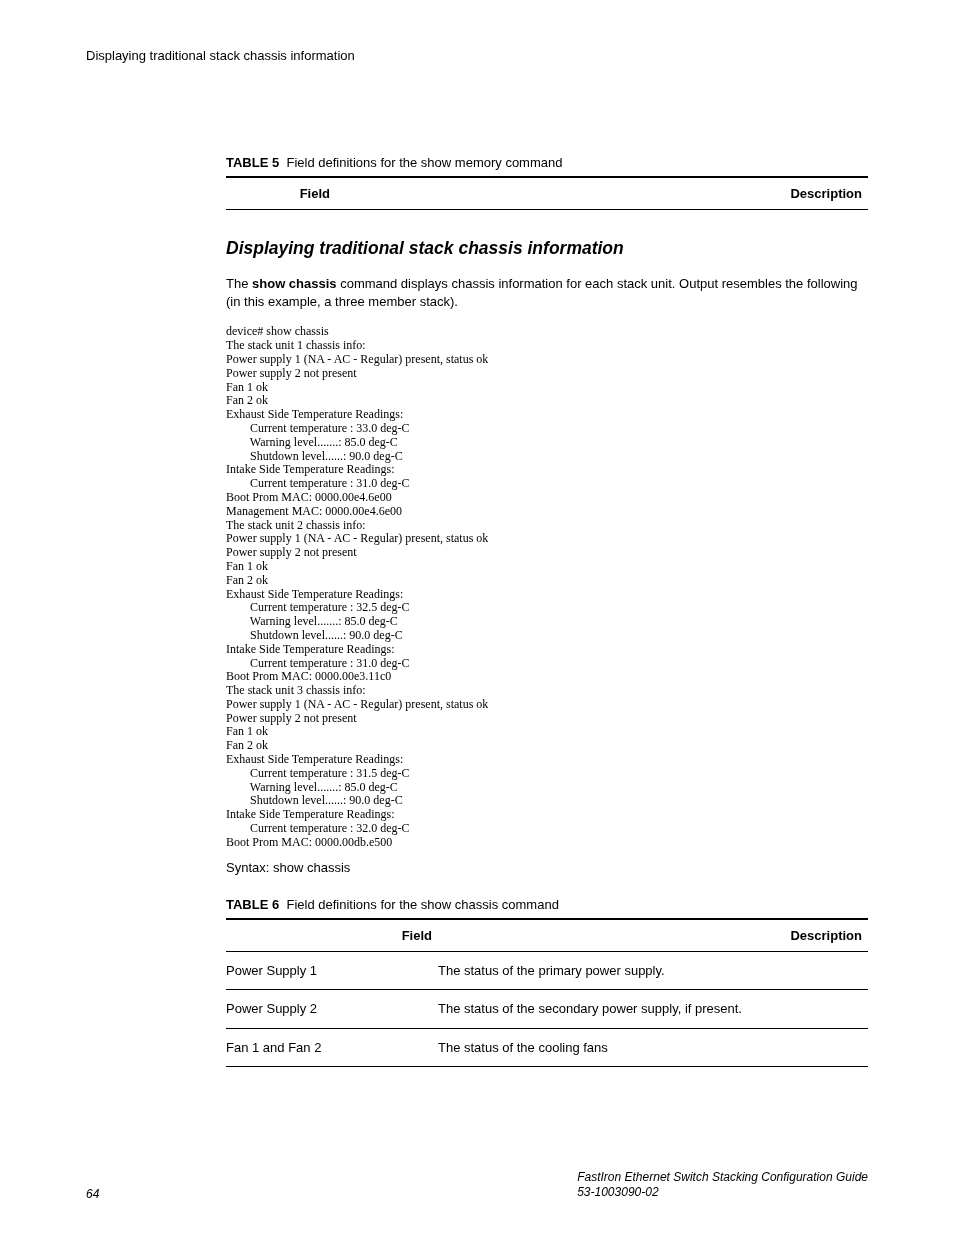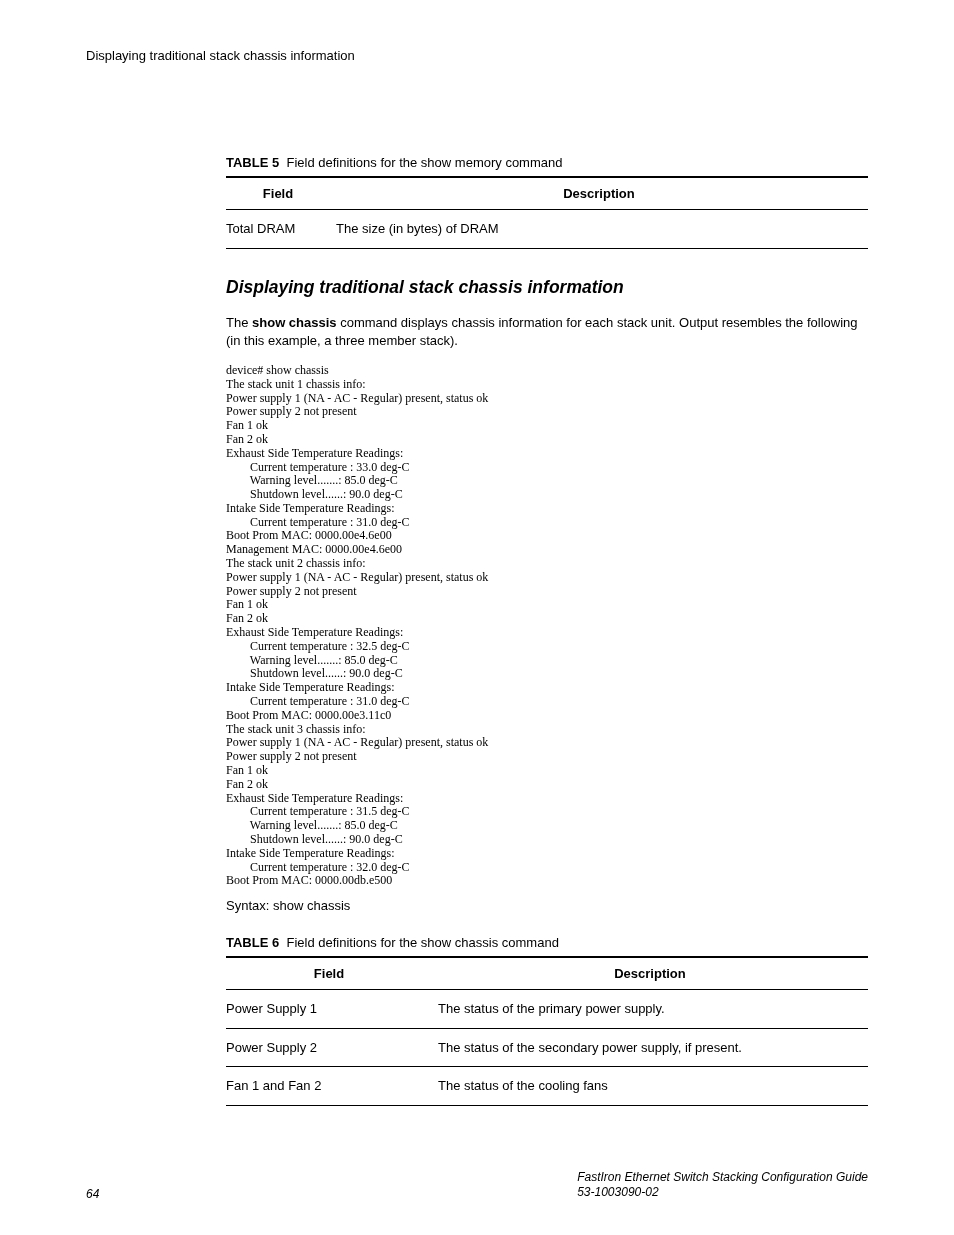--- a/index.html
+++ b/index.html
@@ -34,21 +34,21 @@
     }
     thead tr {
       border-top: 2px solid #000;
       border-bottom: 1px solid #000;
     }
     tbody tr {
       border-bottom: 1px solid #000;
     }
     th {
       font-weight: bold;
-      text-align: center;
+      text-align: right;
       font-size: 13px;
       padding: 8px 6px 8px 0;
       vertical-align: top;
       margin-top: 28px;
     }
     td {
       font-size: 13px;
       padding: 10px 6px 10px 0;
       vertical-align: top;
       line-height: 1.35;
@@ -105,24 +105,20 @@
     <b>TABLE 5</b>&nbsp;&nbsp;<span>Field definitions for the show memory command</span>
   </div>
   <table>
     <thead>
       <tr>
         <th class="t5-col1">Field</th>
         <th>Description</th>
       </tr>
     </thead>
     <tbody>
-      <tr>
-        <td>Total DRAM</td>
-        <td>The size (in bytes) of DRAM</td>
-      </tr>
     </tbody>
   </table>
 
   <h2 class="section-heading">Displaying traditional stack chassis information</h2>
 
   <p class="body-para">
     <span>The </span><b>show chassis</b><span> command displays chassis information for each stack unit. Output resembles the following (in this example, a three member stack).</span>
   </p>
 
   <pre class="codeblock">device# show chassis

